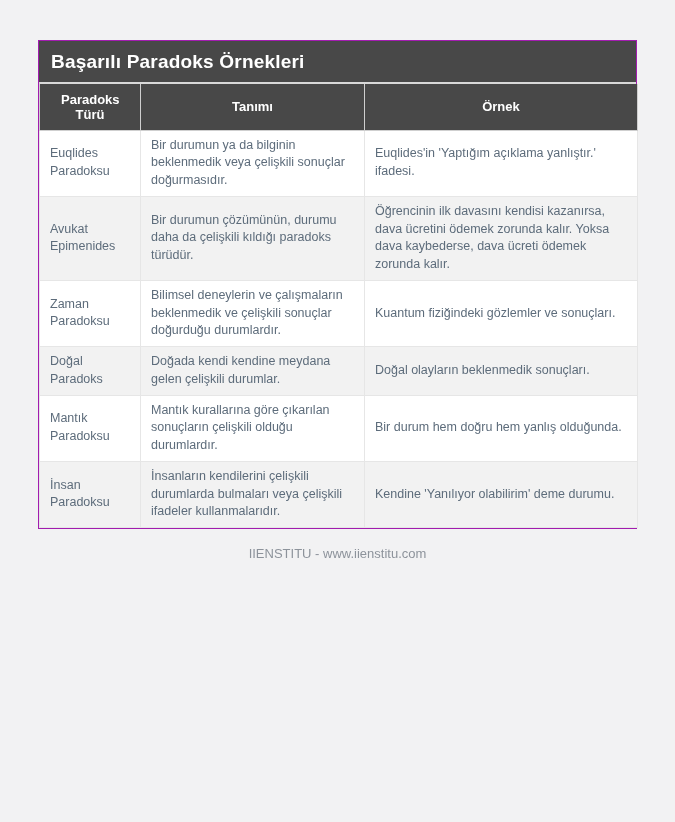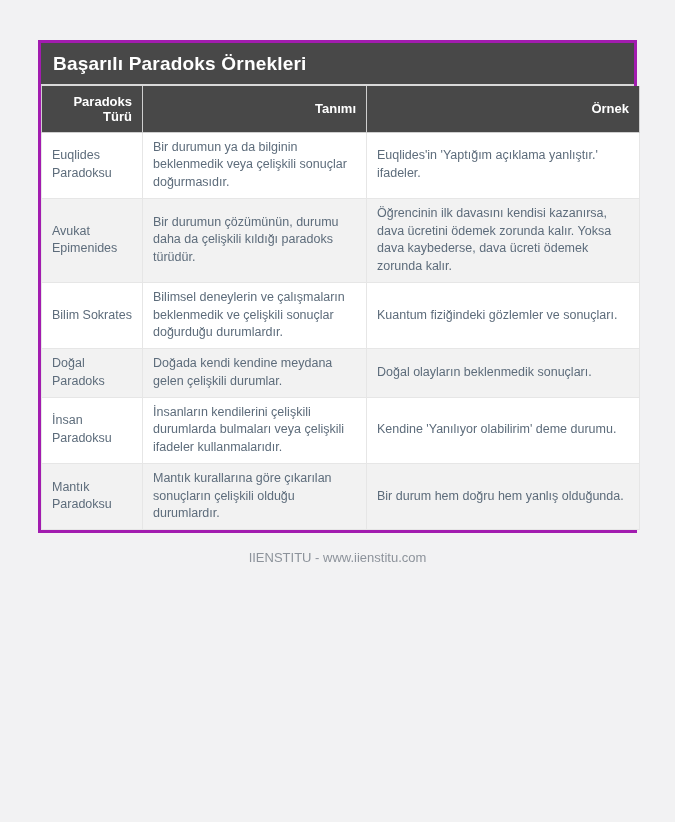--- a/index.html
+++ b/index.html
@@ -9,21 +9,21 @@
     background: #f2f2f3;
     font-family: "Liberation Sans", "DejaVu Sans", sans-serif;
     overflow: hidden;
   }
   .content {
     padding: 40px 38px 0 38px;
   }
   .card {
     width: 599px;
     background: #404040;
-    border: 3px solid #a21caf;
+    border: 1px solid #a21caf;
   }
   .title-bar {
     background: #484848;
     color: #ffffff;
     font-size: 19px;
     font-weight: bold;
     padding: 10px 12px 9px 12px;
     border-bottom: 2px solid #d9d9d9;
     letter-spacing: 0.2px;
   }
@@ -33,23 +33,23 @@
     table-layout: fixed;
   }
   col.c-type { width: 101px; }
   col.c-def  { width: 224px; }
   col.c-ex   { width: 273px; }
   th {
     background: #484848;
     color: #ffffff;
     font-size: 13px;
     font-weight: bold;
-    text-align: right;
+    text-align: center;
     vertical-align: middle;
-    padding: 7px 10px;
+    padding: 7px 21px;
     height: 46px;
     border: 1px solid #cfcfcf;
     border-top: none;
   }
   td {
     color: #5d6c7b;
     font-size: 12.5px;
     line-height: 1.42;
     vertical-align: middle;
     padding: 6px 10px;
@@ -80,44 +80,44 @@
         <tr>
           <th>Paradoks Türü</th>
           <th>Tanımı</th>
           <th>Örnek</th>
         </tr>
       </thead>
       <tbody>
           <tr>
             <td>Euqlides Paradoksu</td>
             <td>Bir durumun ya da bilginin beklenmedik veya çelişkili sonuçlar doğurmasıdır.</td>
-            <td>Euqlides'in 'Yaptığım açıklama yanlıştır.' ifadeler.</td>
+            <td>Euqlides'in 'Yaptığım açıklama yanlıştır.' ifadesi.</td>
           </tr>
           <tr>
             <td>Avukat Epimenides</td>
             <td>Bir durumun çözümünün, durumu daha da çelişkili kıldığı paradoks türüdür.</td>
             <td>Öğrencinin ilk davasını kendisi kazanırsa, dava ücretini ödemek zorunda kalır. Yoksa dava kaybederse, dava ücreti ödemek zorunda kalır.</td>
           </tr>
           <tr>
-            <td>Bilim Sokrates</td>
+            <td>Zaman Paradoksu</td>
             <td>Bilimsel deneylerin ve çalışmaların beklenmedik ve çelişkili sonuçlar doğurduğu durumlardır.</td>
             <td>Kuantum fiziğindeki gözlemler ve sonuçları.</td>
           </tr>
           <tr>
             <td>Doğal Paradoks</td>
             <td>Doğada kendi kendine meydana gelen çelişkili durumlar.</td>
             <td>Doğal olayların beklenmedik sonuçları.</td>
           </tr>
           <tr>
+            <td>Mantık Paradoksu</td>
+            <td>Mantık kurallarına göre çıkarılan sonuçların çelişkili olduğu durumlardır.</td>
+            <td>Bir durum hem doğru hem yanlış olduğunda.</td>
+          </tr>
+          <tr>
             <td>İnsan Paradoksu</td>
             <td>İnsanların kendilerini çelişkili durumlarda bulmaları veya çelişkili ifadeler kullanmalarıdır.</td>
             <td>Kendine 'Yanılıyor olabilirim' deme durumu.</td>
-          </tr>
-          <tr>
-            <td>Mantık Paradoksu</td>
-            <td>Mantık kurallarına göre çıkarılan sonuçların çelişkili olduğu durumlardır.</td>
-            <td>Bir durum hem doğru hem yanlış olduğunda.</td>
           </tr>
         </tbody>
     </table>
   </div>
   <div class="footer">IIENSTITU - www.iienstitu.com</div>
 </div>
 
 </body></html>

